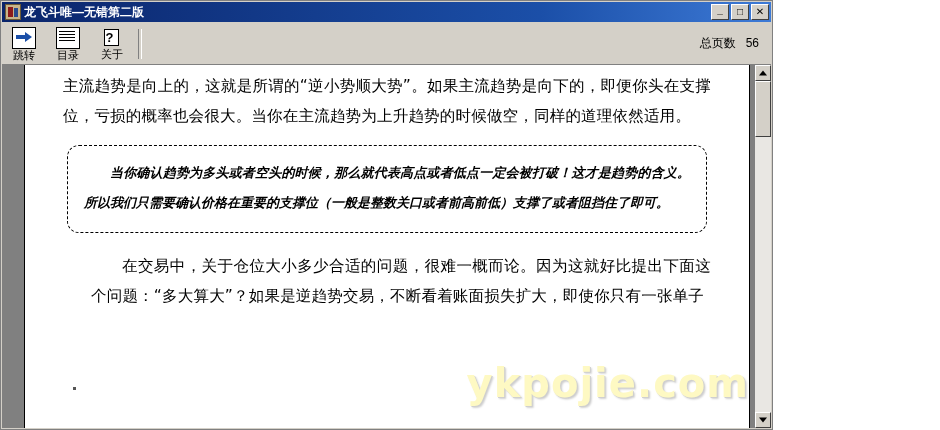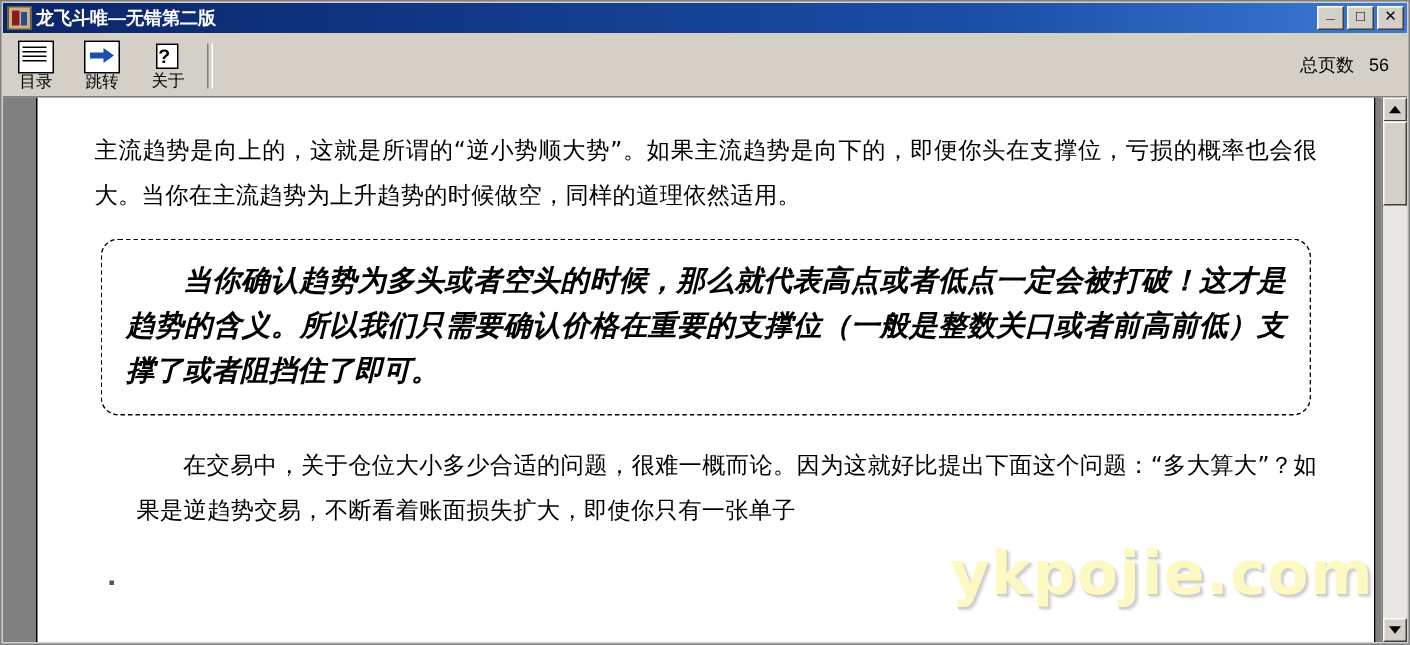--- a/index.html
+++ b/index.html
@@ -8,21 +8,21 @@
   }
   body {
     width: 940px;
     height: 430px;
     overflow: hidden;
     font-family: "Liberation Sans", sans-serif;
     background: #ffffff;
   }
   #app {
     position: relative;
-    width: 940px;
+    width: 773px;
     height: 430px;
     background: #d4d0c8;
     box-sizing: border-box;
     border: 1px solid #808080;
     overflow: hidden;
   }
 
   
   .titlebar {
     position: absolute;
@@ -208,21 +208,21 @@
     right: 21px;
     bottom: 0;
     background: #ffffff;
     border-left: 1px solid #000000;
     border-right: 1px solid #000000;
     box-sizing: border-box;
   }
   .page-body {
     position: absolute;
     top: 0; left: 0; right: 0; bottom: 0;
-    padding: 20px 38px 0 38px;
+    padding: 6px 38px 0 38px;
     box-sizing: border-box;
     font-family: "DejaVu Sans", "Liberation Sans", sans-serif;
     color: #000;
   }
   .para {
     font-size: 15.5px;
     line-height: 30px;
     letter-spacing: 0.2px;
     margin: 0 0 6px 0;
     text-align: justify;
@@ -231,21 +231,21 @@
 
   .callout {
     margin: 14px 4px 18px 4px;
     border: 1px dashed #000;
     border-radius: 12px;
     padding: 12px 16px 14px 16px;
     box-sizing: border-box;
   }
   .callout p {
     margin: 0;
-    font-size: 19px;
+    font-size: 13px;
     line-height: 30px;
     font-weight: bold;
     font-style: italic;
     text-align: justify;
     text-indent: 2em;
   }
 
   
   .gutter-mark {
     position: absolute;
@@ -346,27 +346,27 @@
       </div>
       <div class="win-btn">
         <span class="glyph">✕</span>
       </div>
     </div>
   </div>
 
   <div class="toolbar">
 
     <div class="tb-btn">
+      <div class="tb-icon ic-jump"></div>
+      <div class="tb-label">跳转</div>
+    </div>
+
+    <div class="tb-btn">
       <div class="tb-icon ic-book"></div>
       <div class="tb-label">目录</div>
-    </div>
-
-    <div class="tb-btn">
-      <div class="tb-icon ic-jump"></div>
-      <div class="tb-label">跳转</div>
     </div>
 
 
 
 
     <div class="tb-btn">
       <div class="tb-icon ic-about">
         <span class="page"></span>
           <span class="qm">?</span>
       </div>

